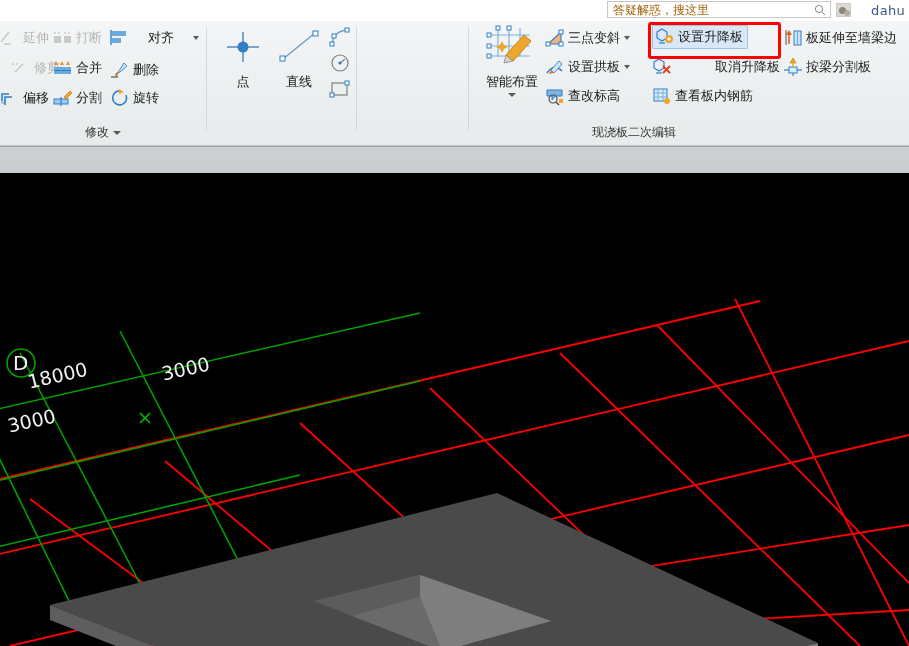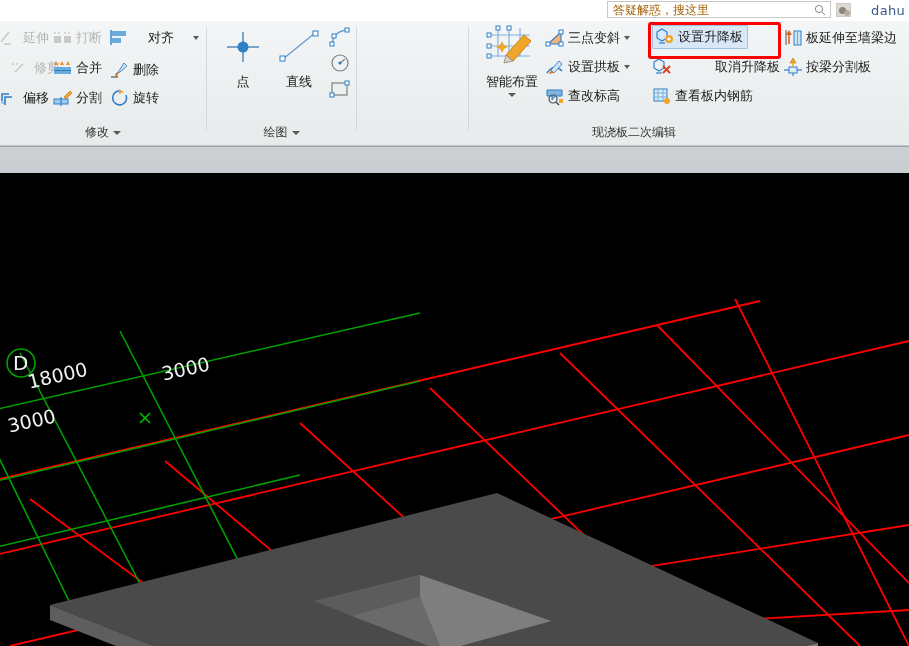--- a/index.html
+++ b/index.html
@@ -308,23 +308,20 @@
       <div class="cmd" style="left:122px;top:54px;">
         <span class="ic">
           <svg width="22" height="22" viewBox="0 0 22 22">
             <rect x="3" y="5" width="15" height="12" fill="none" stroke="#7f7f7f" stroke-width="1.2"></rect>
             <rect x="1" y="15" width="4" height="4" fill="#fff" stroke="#2f7fc6"></rect>
             <rect x="16" y="3" width="4" height="4" fill="#fff" stroke="#2f7fc6"></rect>
           </svg>
         </span>
       </div>
 
-      <div class="grp-label">
-        <span>绘图</span><i class="caret"></i>
-      </div>
     </div>
 
 
     <div class="grp" style="left:469px;width:440px;">
 
       <div class="bigbtn" style="left:7px;top:4px;width:72px;">
         <span class="bic">
           <svg width="52" height="42" viewBox="0 0 52 42">
             <g stroke="#7fb3e0" stroke-width="1.2" fill="none">
               <line x1="12" y1="3" x2="12" y2="32"></line>

